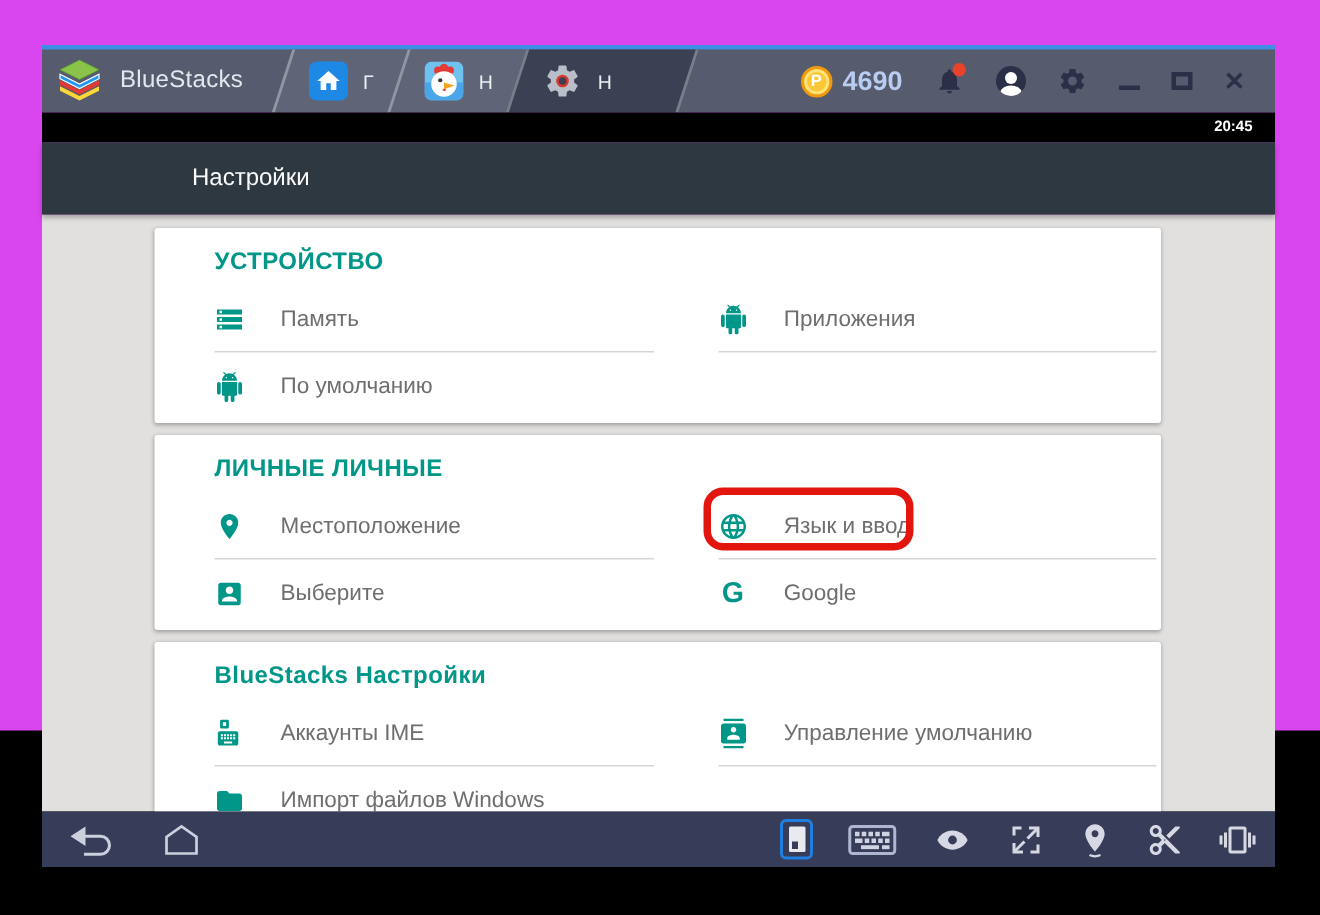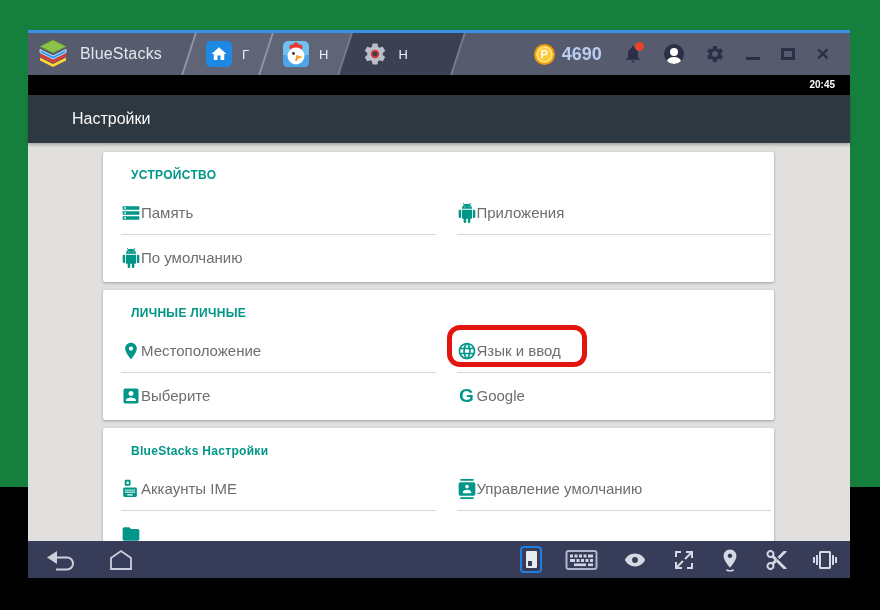--- a/index.html
+++ b/index.html
@@ -1,18 +1,18 @@
 <!DOCTYPE html>
 <html><head>
 <meta charset="utf-8">
 <style>
   * { margin:0; padding:0; box-sizing:border-box; }
   html,body { width:880px; height:610px; background:#000; overflow:hidden;
               font-family:"Liberation Sans", sans-serif; }
-  .canvas { position:relative; width:880px; height:487px; background:#15803d; }
+  .canvas { position:relative; width:880px; height:487px; background:#d946ef; }
   .window { position:absolute; left:28px; top:30px; width:822px; height:548px; }
 
   
   .titlebar { position:absolute; top:0; left:0; right:0; height:45px;
               background:#565b6d; border-top:3px solid #3d8fe3;
               display:flex; align-items:center; }
   .bs-logo { margin-left:8px; width:34px; height:34px; flex:0 0 34px; }
   .brand { color:#e4e7ee; font-size:16px; margin-left:10px; letter-spacing:.2px; }
   .tabs { display:flex; height:42px; margin-left:26px; }
   .tab { position:relative; height:42px; display:flex; align-items:center;
@@ -47,32 +47,32 @@
   .win-close { color:#2b3048; font-size:17px; font-weight:bold; line-height:1; }
 
   
   .statusbar { position:absolute; top:45px; left:0; right:0; height:20px; background:#000;
                color:#fff; font-size:10px; font-weight:bold; line-height:20px;
                text-align:right; padding-right:15px; }
 
   
   .actionbar { position:absolute; top:65px; left:0; right:0; height:48px; background:#2d3840;
                color:#fafafa; font-size:16px; display:flex; align-items:center;
-               padding-left:44px; box-shadow:0 2px 3px rgba(0,0,0,.25); z-index:3; }
+               padding-left:100px; box-shadow:0 2px 3px rgba(0,0,0,.25); z-index:3; }
 
   
   .content { position:absolute; top:113px; left:0; right:0; height:398px;
              background:#e1e0de; overflow:hidden; padding:9px 0 0 75px; }
   .card { width:671px; background:#fff; border-radius:2px;
           box-shadow:0 1px 3px rgba(0,0,0,.3); margin-bottom:8px; padding:8px 0 2px; }
-  .card-header { height:30px; line-height:30px; padding-left:28px; color:#009688;
-                 font-size:12px; font-weight:bold; letter-spacing:.3px; }
+  .card-header { height:30px; line-height:30px; padding-left:12px; color:#009688;
+                 font-size:16px; font-weight:bold; letter-spacing:.3px;margin-left:28px; }
   .card-grid { display:grid; grid-template-columns:1fr 1fr; }
   .s-item { position:relative; height:45px; display:flex; align-items:center;
-            padding-left:18px; color:#6e6e6e; font-size:15px; cursor:pointer; }
+            padding-left:18px; color:#6e6e6e; font-size:15px; gap:24px; cursor:pointer;margin-left:22px; }
   .s-item.divided::after { content:''; position:absolute; left:18px; right:3px; bottom:0;
                            border-bottom:1px solid #d6d6d6; }
   .icn { width:20px; height:20px; flex:0 0 20px; }
   .g-icon { width:20px; flex:0 0 20px; color:#009688; font-size:19px; font-weight:bold;
             text-align:center; line-height:20px; }
   .highlight-box { position:absolute; left:8px; top:-3px; width:140px; height:42px;
                    border:5px solid #e2160e; border-radius:13px; z-index:2; }
 
   
   .navbar { position:absolute; top:511px; left:0; right:0; height:37px; background:#373c58;
@@ -236,20 +236,21 @@
           <div class="s-item divided">
             <svg class="icn" viewBox="0 0 24 24">
                 <path fill="#009688" d="M20 0H4v2h16V0zM4 24h16v-2H4v2zM20 4H4c-1.1 0-2 .9-2 2v12c0 1.1.9 2 2 2h16c1.1 0 2-.9 2-2V6c0-1.1-.9-2-2-2zm-8 2.75c1.24 0 2.25 1.01 2.25 2.25s-1.01 2.25-2.25 2.25S9.75 10.24 9.75 9 10.76 6.75 12 6.75zM17 17H7v-1.5c0-1.67 3.33-2.5 5-2.5s5 .83 5 2.5V17z"></path>
               </svg>
             <span>Управление умолчанию</span>
           </div>
           <div class="s-item">
             <svg class="icn" viewBox="0 0 24 24">
                 <path fill="#009688" d="M10 4H4c-1.1 0-1.99.9-1.99 2L2 18c0 1.1.9 2 2 2h16c1.1 0 2-.9 2-2V8c0-1.1-.9-2-2-2h-8l-2-2z"></path>
               </svg>
+            <span>Импорт файлов Windows</span>
           </div>
           <div></div>
         </div>
       </div>
     </div>
 
     <div class="navbar">
       <div class="nav-left">
         <div class="nav-btn">
           <svg width="36" height="24" viewBox="0 0 36 24">

